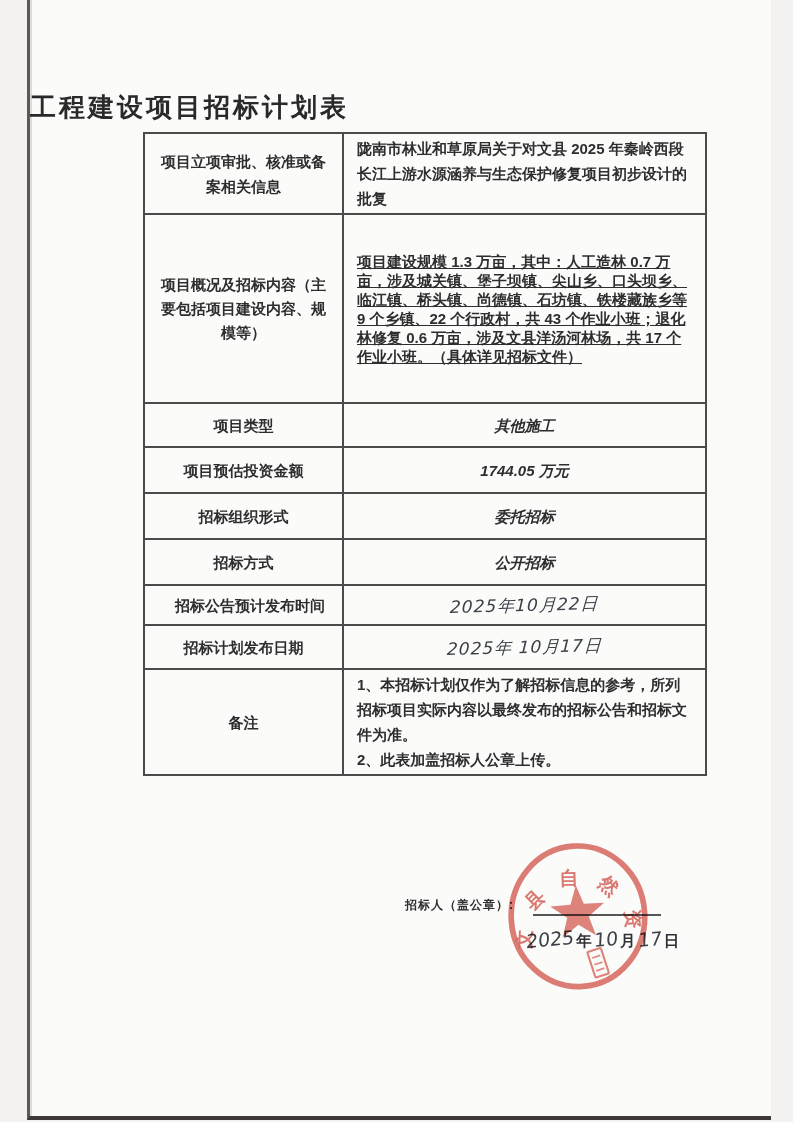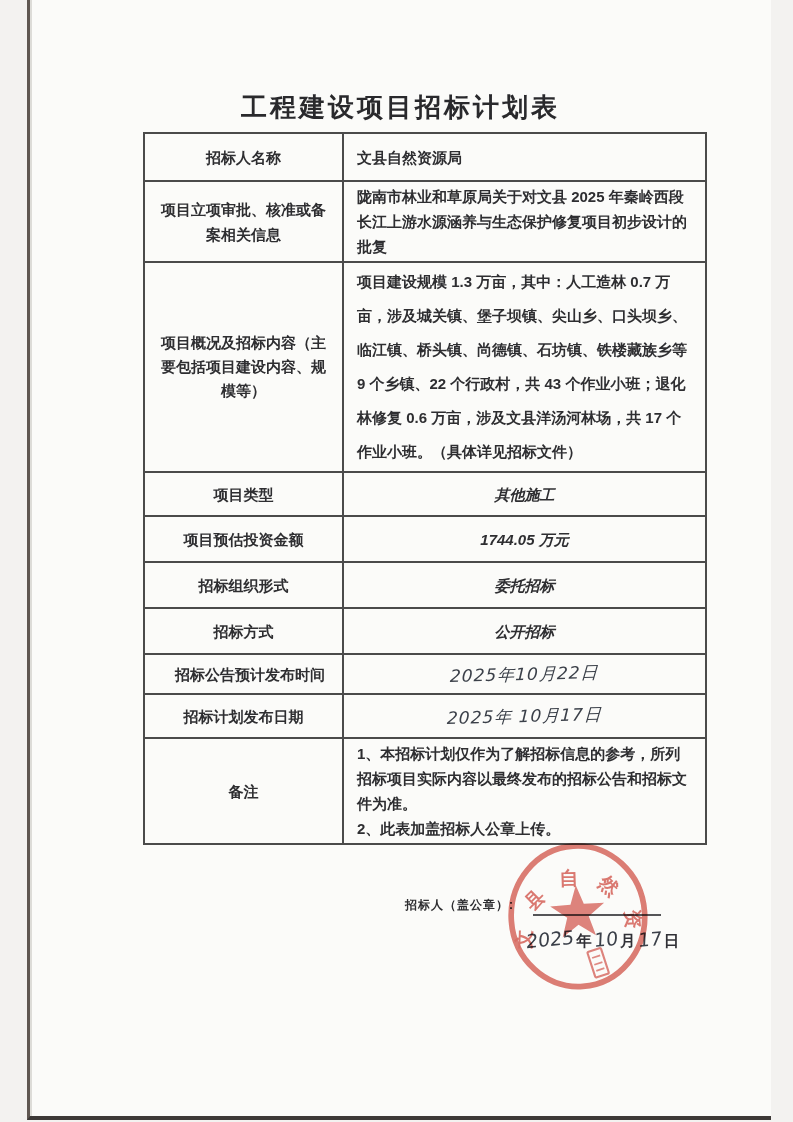--- a/index.html
+++ b/index.html
@@ -10,40 +10,40 @@
     color:#2e2e31;
   }
   .page{
     position:absolute;left:27px;top:0;width:741px;height:1116px;
     background:#fbfbf9;
     border-left:3px solid #5f5751;
     border-bottom:4px solid #3d3937;
     box-shadow:2px 0 0 #dddcd8 inset;
   }
   .title{
-    margin:90px 0 0 0;text-align:center;
+    margin:90px 0 0 0;
     font-size:26px;font-weight:700;letter-spacing:3px;color:#29292c;
   }
   table.form{
     position:absolute;left:113px;top:132px;
     border-collapse:collapse;table-layout:fixed;width:511px;
     font-size:15px;font-weight:700;color:#2e2e31;
   }
   table.form td{
     border:2px solid #4b4b4b;vertical-align:middle;
     line-height:23px;
   }
   td.lab{width:173px;text-align:center;padding:2px 12px;}
   td.val{width:338px;text-align:left;padding:2px 10px 2px 13px;}
   td.val.center{text-align:center;padding:2px 6px;font-style:italic;}
   tr.r1 td{height:42px;}
   tr.r2 td{height:50px;}
   tr.r3 td{height:45px;}
   tr.r4 td{height:74px;line-height:25px;}
-  tr.r5 td.val{height:183px;line-height:34px;}
+  tr.r5 td.val{height:183px;line-height:19px;text-decoration:underline;}
   tr.r5 td.lab{line-height:24px;margin-left:12px;}
   tr.r6 td{height:38px;}
   tr.r7 td{height:40px;}
   tr.r8 td{height:40px;}
   tr.r9 td{height:40px;}
   tr.r10 td{height:34px;padding-left:25px;}
   tr.r11 td{height:38px;}
   tr.r12 td{height:94px;line-height:25px;}
   td.prelines{white-space:pre-line;}
   .hand{
@@ -74,24 +74,20 @@
 </style>
 </head>
 <body>
 
 <div class="page">
 
   <h1 class="title">工程建设项目招标计划表</h1>
 
   <table class="form">
     <tbody>
-      <tr class="r1">
-        <td class="lab">招标人名称</td>
-        <td class="val">文县自然资源局</td>
-      </tr>
       <tr class="r4">
         <td class="lab">项目立项审批、核准或备案相关信息</td>
         <td class="val">陇南市林业和草原局关于对文县 2025 年秦岭西段长江上游水源涵养与生态保护修复项目初步设计的批复</td>
       </tr>
       <tr class="r5">
         <td class="lab">项目概况及招标内容（主要包括项目建设内容、规模等）</td>
         <td class="val">项目建设规模 1.3 万亩，其中：人工造林 0.7 万亩，涉及城关镇、堡子坝镇、尖山乡、口头坝乡、临江镇、桥头镇、尚德镇、石坊镇、铁楼藏族乡等 9 个乡镇、22 个行政村，共 43 个作业小班；退化林修复 0.6 万亩，涉及文县洋汤河林场，共 17 个作业小班。（具体详见招标文件）</td>
       </tr>
       <tr class="r6">
         <td class="lab">项目类型</td>

